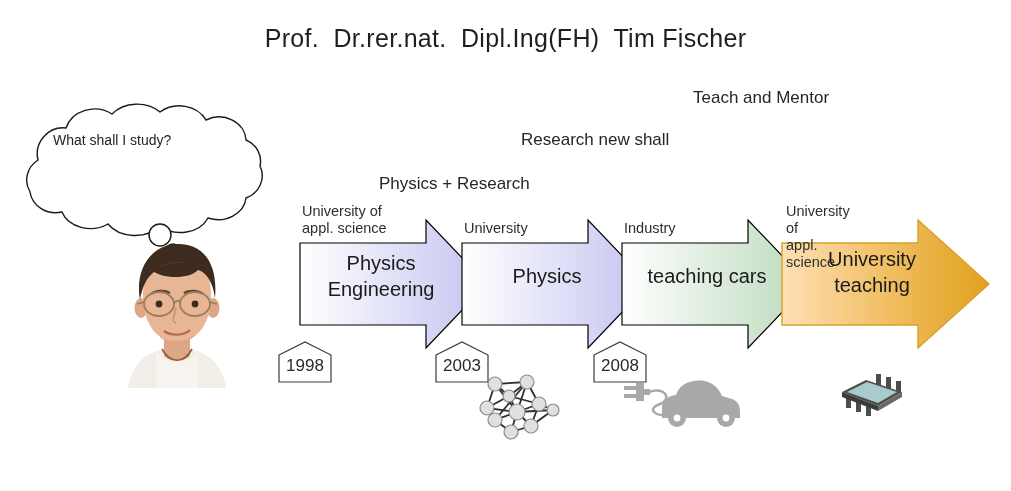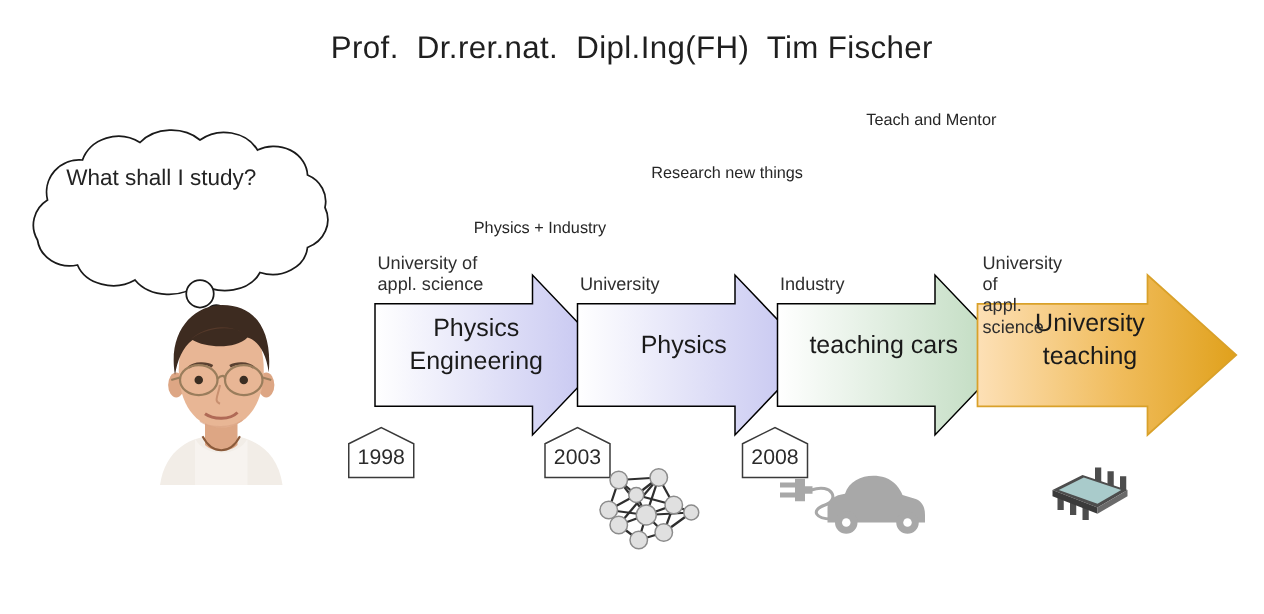--- a/index.html
+++ b/index.html
@@ -22,32 +22,32 @@
     letter-spacing:0.3px;
     color:#1f1f1f;
     white-space:pre;
   }
 
   
   #thought-bubble{left:8px;top:100px;width:280px;height:170px;}
   #thought-bubble svg{display:block;}
   .bubble-text{
     position:absolute;
-    font-size:18px;
+    font-size:14px;
     color:#232323;
     white-space:nowrap;
   }
   #bubble-line-1{left:45px;top:32px;}
   #bubble-line-2{left:36px;top:72px;}
 
   
   #portrait{left:118px;top:236px;width:118px;height:152px;}
 
   
-  .step-label{font-size:13px;color:#262626;white-space:nowrap;}
+  .step-label{font-size:17px;color:#262626;white-space:nowrap;}
   #label-teach{left:693px;top:88px;}
   #label-research{left:521px;top:130px;}
   #label-physchem{left:379px;top:174px;}
 
   
   .arrow-caption{
     font-size:14.5px;color:#2e2e2e;line-height:17px;white-space:nowrap;
   }
   #cap-1{left:302px;top:203px;}
   #cap-2{left:464px;top:220px;}
@@ -164,22 +164,22 @@
         <path d="M 58 72 C 56 82 53 85 58 87" stroke="#c89070" stroke-width="1.6" fill="none"></path>
 
         <path d="M 46 95 C 53 100 66 100 72 94" stroke="#b06a56" stroke-width="2.4" fill="none"></path>
 
         <path d="M 42 101 C 50 107 68 107 76 100" stroke="#d9a183" stroke-width="1.2" fill="none" opacity="0.6"></path>
       </g>
     </svg>
   </div>
 
   <div class="abs step-label" id="label-teach">Teach and Mentor</div>
-  <div class="abs step-label" id="label-research">Research new things</div>
-  <div class="abs step-label" id="label-physchem">Physics + Industry</div>
+  <div class="abs step-label" id="label-research">Research new shall</div>
+  <div class="abs step-label" id="label-physchem">Physics + Research</div>
 
   <div class="arrow-wrap" id="arrow1">
     <svg width="195" height="140" viewBox="0 0 195 140">
       <defs>
         <linearGradient id="g1" x1="0" y1="0" x2="1" y2="0">
           <stop offset="0%" stop-color="#ffffff"></stop>
           <stop offset="100%" stop-color="#c3c3f0"></stop>
         </linearGradient>
       </defs>
       <path d="M 4 29 L 130 29 L 130 6 L 191 70 L 130 134 L 130 111 L 4 111 Z" fill="url(#g1)" stroke="#000000" stroke-width="1.2"></path>

